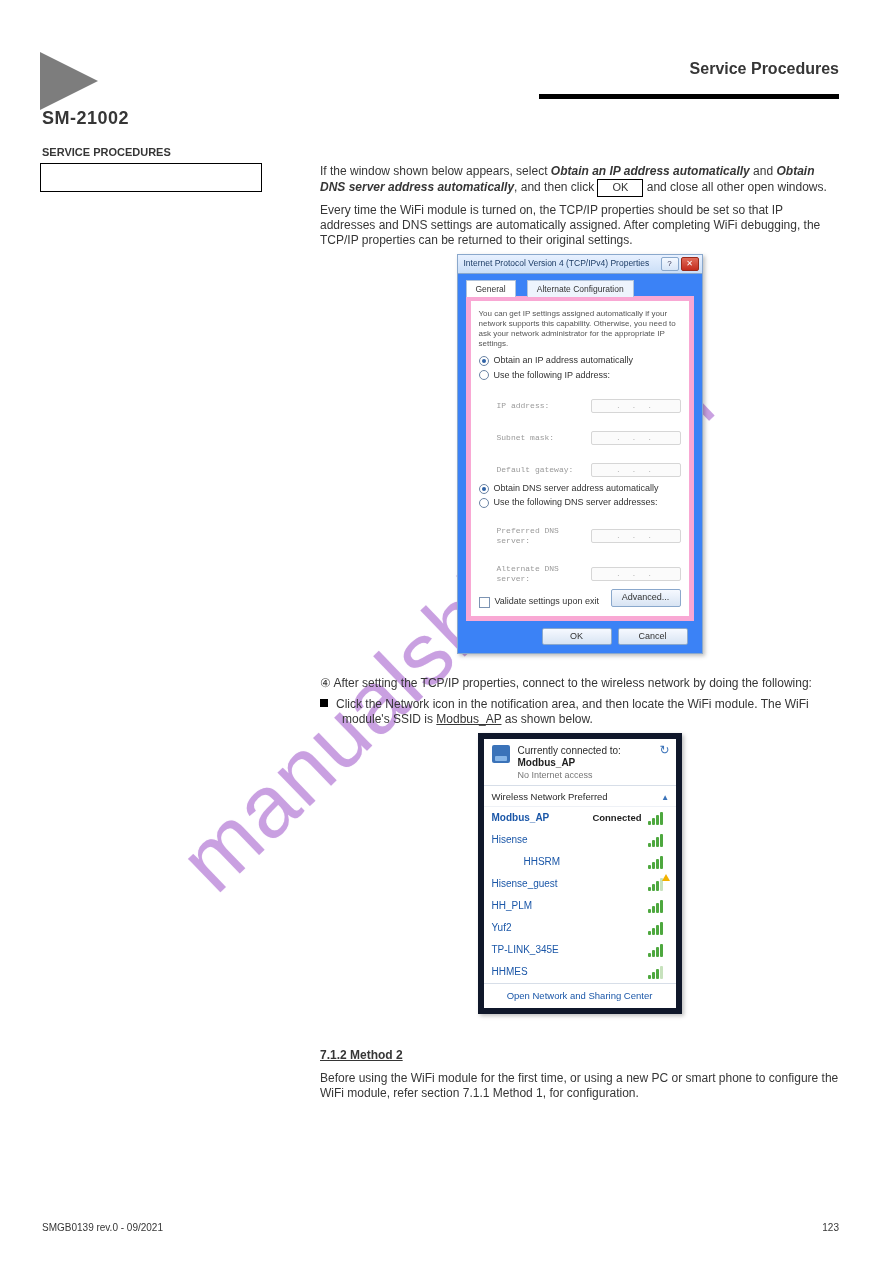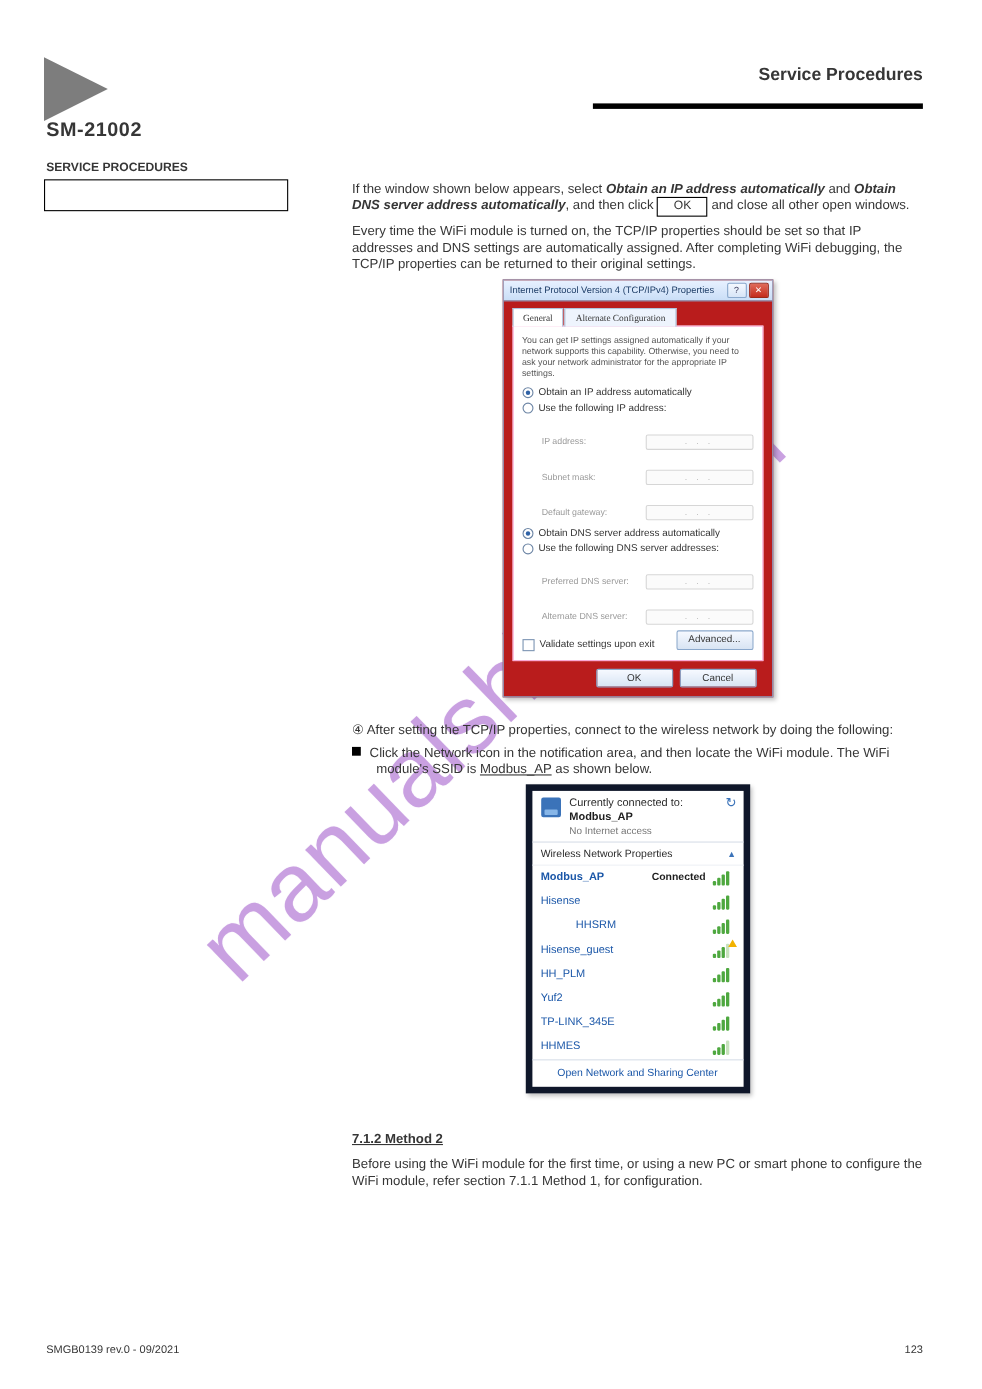--- a/index.html
+++ b/index.html
@@ -80,44 +80,44 @@
     letter-spacing:1px;
     font-family:"Segoe UI", Arial, sans-serif;
     text-shadow:0 0 1px rgba(158,84,201,0.4);
   }
 
   
   .win{
     width:244px; margin:6px auto 22px auto;
     border:1px solid var(--win-border);
     font-size:9px; color:#333;
-    background:#b91c1c;
+    background:#3b82f6;
     box-shadow:2px 2px 4px rgba(0,0,0,0.25);
   }
   .win-titlebar{
     height:18px; display:flex; align-items:center; justify-content:space-between;
     background:linear-gradient(#e8f1ff,#cadef7);
     padding:0 3px 0 6px; color:#1c3c66;
     border-bottom:1px solid var(--win-border);
   }
   .win-title{font-size:8.5px;}
   .win-ctrls{display:flex; gap:2px;}
   .win-ctrl{width:16px;height:12px;border:1px solid #8aa8cc;border-radius:2px;
     background:linear-gradient(#f5f9ff,#d7e5f7); display:grid;place-items:center; font-size:8px; color:#335; }
   .win-ctrl.close{background:linear-gradient(#e06b5a,#c42c1e); color:#fff; border-color:#9a2a1a;}
   .win-body{padding:6px 8px 8px 8px;}
-  .tabs{display:flex; gap:1px; margin-bottom:-1px;font-family:Liberation Serif, serif;}
+  .tabs{display:flex; gap:11px; margin-bottom:-1px;}
   .tab{padding:3px 9px; border:1px solid #b0c3dc; background:#eef4fd; font-size:8.5px; border-bottom:none;}
   .tab.active{background:#fff;}
-  .tabpanel{border:1px solid #f9a8d4; padding:8px; background:#fff;}
+  .tabpanel{border:5px solid #f9a8d4; padding:8px; background:#fff;}
   .tabpanel .intro{font-size:8px; color:#555; margin-bottom:6px;}
   .radio-row{display:flex; align-items:center; gap:5px; margin:3px 0;}
   .radio{width:8px;height:8px;border:1px solid #6b84a4;border-radius:50%;display:inline-grid;place-items:center;background:#fff;}
   .radio .dot{width:4px;height:4px;border-radius:50%;background:#2f62a6;}
-  .cfg-row{display:flex;align-items:center;gap:6px;margin:18px 0 2px 18px; color:#9a9a9a;}
+  .cfg-row{display:flex;align-items:center;gap:6px;margin:18px 0 2px 18px; color:#9a9a9a;font-family:Liberation Mono, monospace;}
   .cfg-label{width:88px; font-size:8px;}
   .ipbox{flex:1;height:12px;border:1px solid #d6d6d6;background:#fbfbfb;border-radius:2px; position:relative;}
   .ipbox::before{content:".   .   ."; position:absolute; inset:0; display:grid; place-items:center; color:#bbb; font-size:8px; letter-spacing:3px;}
   .chk-row{display:flex;align-items:center;gap:5px;margin-top:8px;}
   .chk{width:9px;height:9px;border:1px solid #7c94b3;background:#fff;}
   .advrow{display:flex; justify-content:space-between; align-items:center; margin-top:4px;}
   .btn{min-width:52px; padding:2px 8px; font-size:9px; border:1px solid #8aa8cc;
     background:linear-gradient(var(--btn-grad-top),var(--btn-grad-bot)); border-radius:2px; text-align:center;}
   .btnbar{display:flex; justify-content:flex-end; gap:6px; padding:7px 6px 0 0;}
 
@@ -261,21 +261,21 @@
     <div class="fly-top">
       <div class="neticon"></div>
       <div>
         <div class="hd">Currently connected to:</div>
         <div class="name">Modbus_AP</div>
         <div class="sub">No Internet access</div>
       </div>
       <div class="fly-refresh">↻</div>
     </div>
     <div class="fly-section">
-      <span>Wireless Network Properties</span>
+      <span>Wireless Network Preferred</span>
       <span class="chev">▴</span>
     </div>
     <div id="wifi-list">
         <div class="net connected">
           <div style="display: flex; gap: 6px; align-items: center;">
             <span class="ssid">Modbus_AP</span>
           </div>
           <div style="display: flex; align-items: center; gap: 6px;">
             <span class="status">Connected</span>
             <span class="sig">

